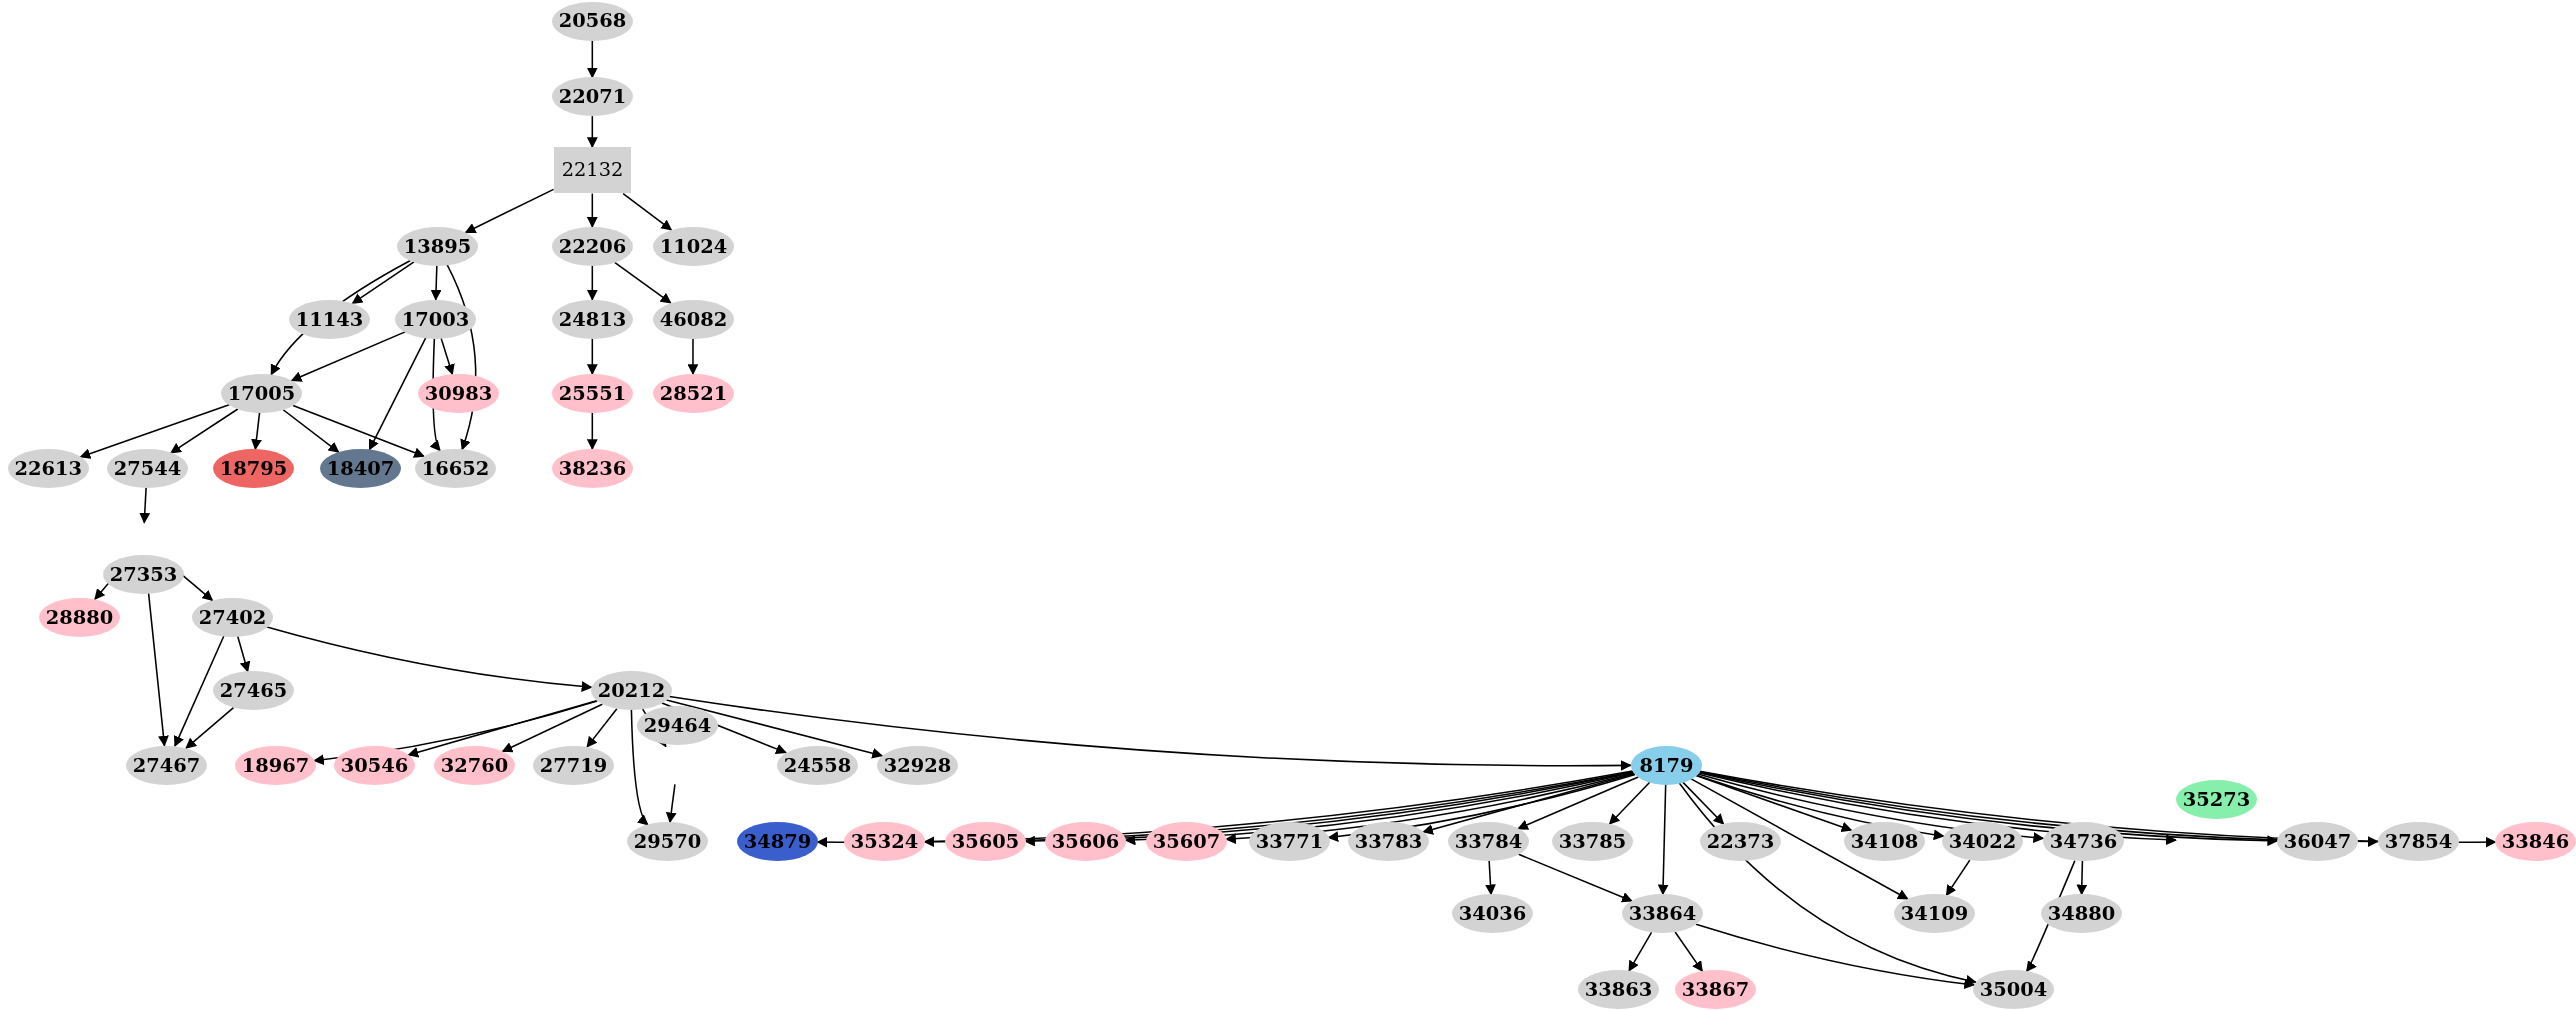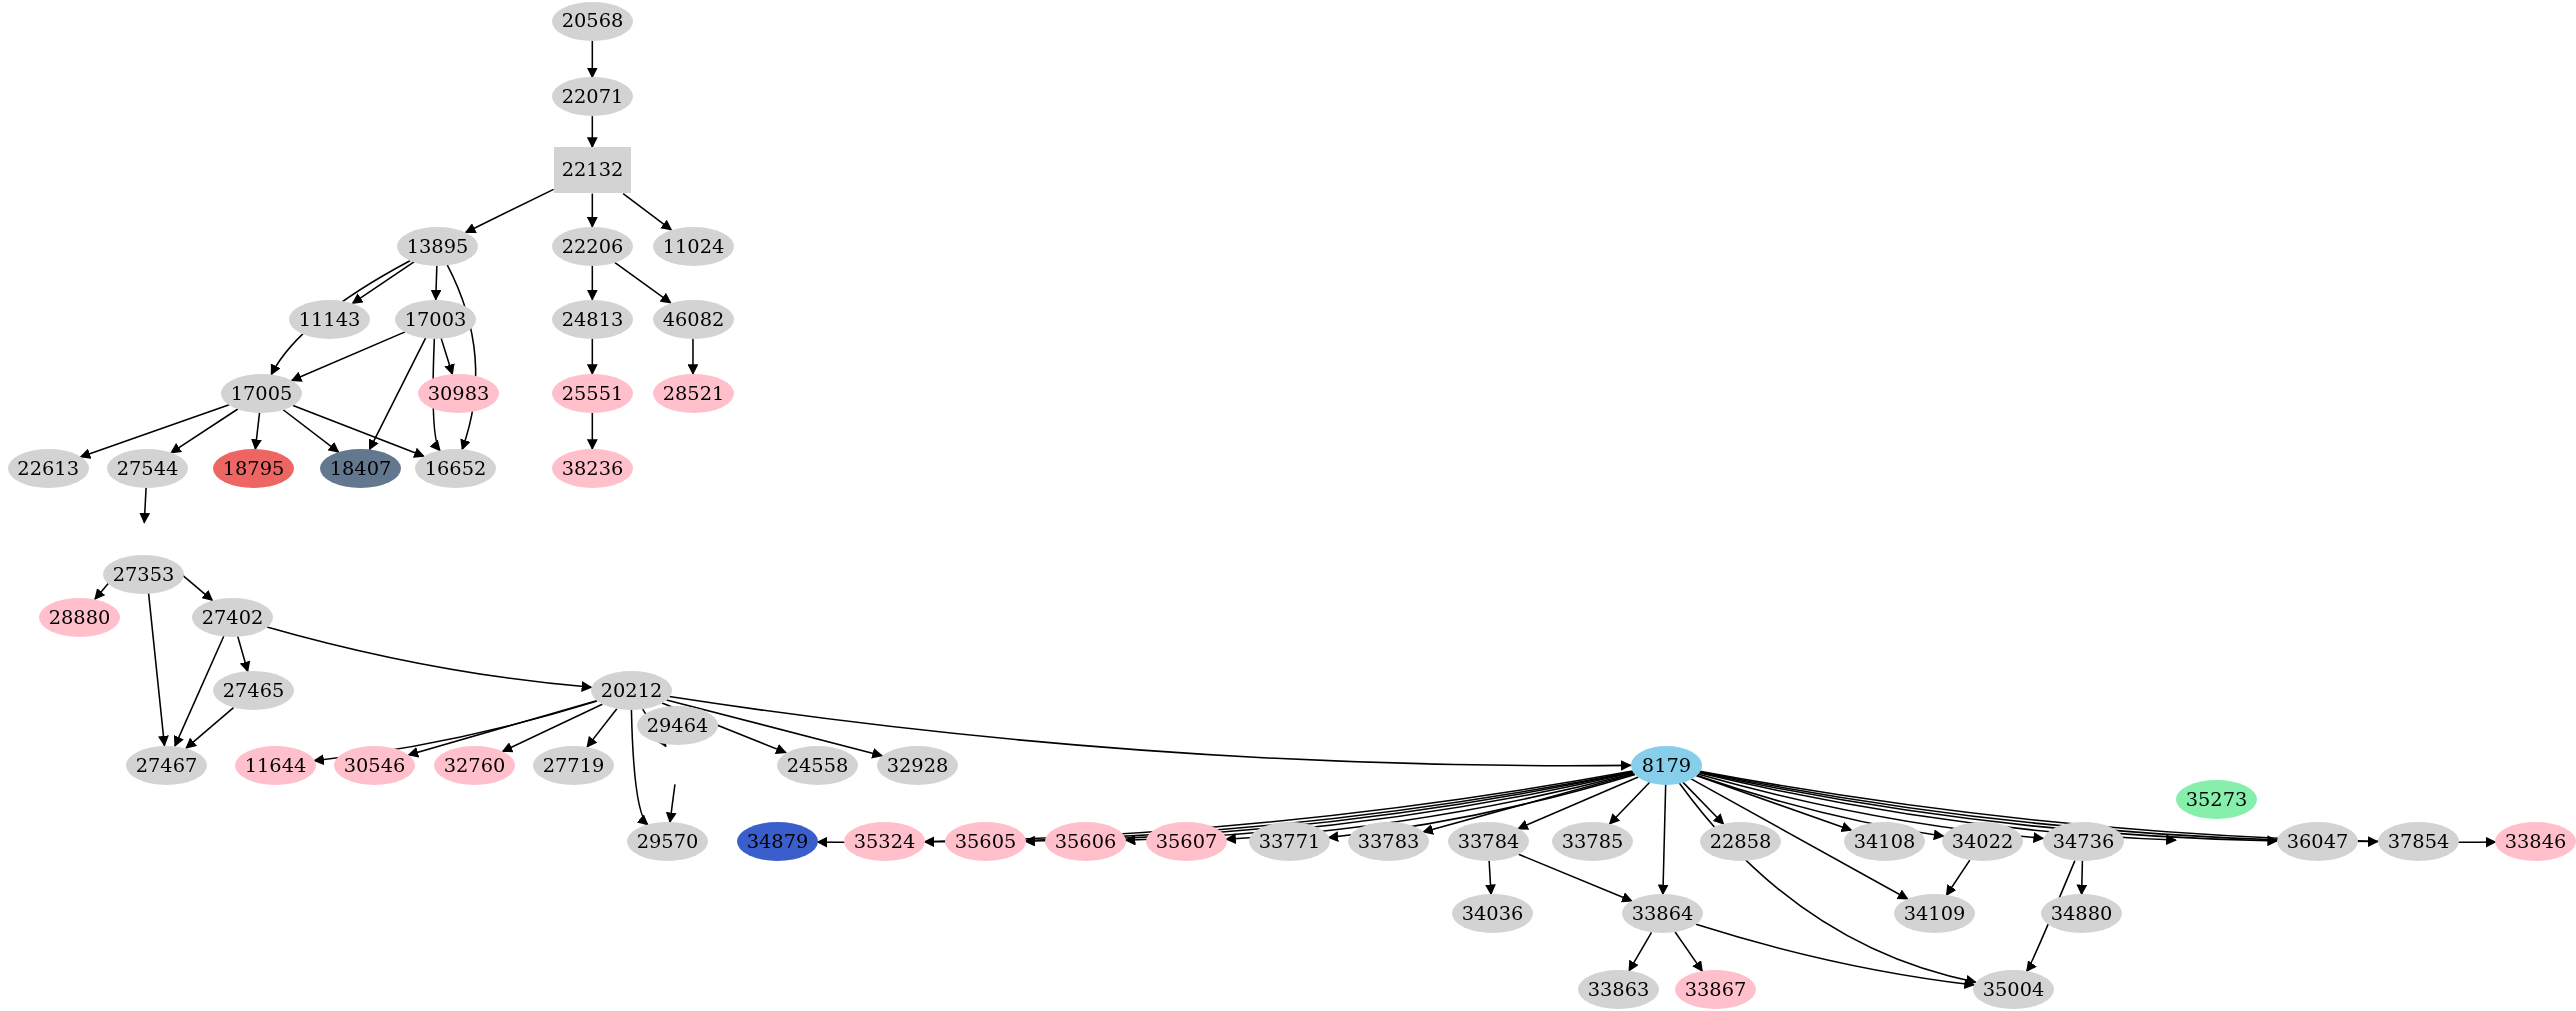--- a/index.html
+++ b/index.html
@@ -18,21 +18,21 @@
     align-items:center;
     justify-content:center;
     box-sizing:border-box;
     color:#000000;
     font-size:19.4px;
     line-height:1;
     letter-spacing:0px;
     white-space:nowrap;
     user-select:none;
   }
-  .node.ellipse{border-radius:50%;}
+  .node.ellipse{border-radius:50%;font-weight:bold;}
   .node.box{border-radius:0;}
 </style>
 </head>
 <body>
 
 <div id="stage">
   <svg id="edges" xmlns="http://www.w3.org/2000/svg" viewBox="0 0 3327 1307" width="2576" height="1012">
     <defs>
       <marker id="arrow" viewBox="0 0 10 10" refX="9" refY="5" markerWidth="7" markerHeight="7" orient="auto-start-reverse">
         <path d="M 0 0 L 10 5 L 0 10 z" fill="#000000"></path>
@@ -183,21 +183,21 @@
       <div class="node ellipse" style="left: 213px; top: 671px; width: 81px; height: 39px; background: rgb(211, 211, 211);">
         <span>27465</span>
       </div>
       <div class="node ellipse" style="left: 591px; top: 671px; width: 81px; height: 39px; background: rgb(211, 211, 211);">
         <span>20212</span>
       </div>
       <div class="node ellipse" style="left: 126px; top: 746px; width: 81px; height: 39px; background: rgb(211, 211, 211);">
         <span>27467</span>
       </div>
       <div class="node ellipse" style="left: 235px; top: 746px; width: 81px; height: 39px; background: rgb(255, 192, 203);">
-        <span>11644</span>
+        <span>18967</span>
       </div>
       <div class="node ellipse" style="left: 334px; top: 746px; width: 81px; height: 39px; background: rgb(255, 192, 203);">
         <span>30546</span>
       </div>
       <div class="node ellipse" style="left: 434px; top: 746px; width: 81px; height: 39px; background: rgb(255, 192, 203);">
         <span>32760</span>
       </div>
       <div class="node ellipse" style="left: 533px; top: 746px; width: 81px; height: 39px; background: rgb(211, 211, 211);">
         <span>27719</span>
       </div>
@@ -237,21 +237,21 @@
       <div class="node ellipse" style="left: 1348px; top: 822px; width: 81px; height: 39px; background: rgb(211, 211, 211);">
         <span>33783</span>
       </div>
       <div class="node ellipse" style="left: 1448px; top: 822px; width: 81px; height: 39px; background: rgb(211, 211, 211);">
         <span>33784</span>
       </div>
       <div class="node ellipse" style="left: 1552px; top: 822px; width: 81px; height: 39px; background: rgb(211, 211, 211);">
         <span>33785</span>
       </div>
       <div class="node ellipse" style="left: 1700px; top: 822px; width: 81px; height: 39px; background: rgb(211, 211, 211);">
-        <span>22858</span>
+        <span>22373</span>
       </div>
       <div class="node ellipse" style="left: 1844px; top: 822px; width: 81px; height: 39px; background: rgb(211, 211, 211);">
         <span>34108</span>
       </div>
       <div class="node ellipse" style="left: 1942px; top: 822px; width: 81px; height: 39px; background: rgb(211, 211, 211); text-align: right;">
         <span>34022</span>
       </div>
       <div class="node ellipse" style="left: 2043px; top: 822px; width: 81px; height: 39px; background: rgb(211, 211, 211);">
         <span>34736</span>
       </div>

